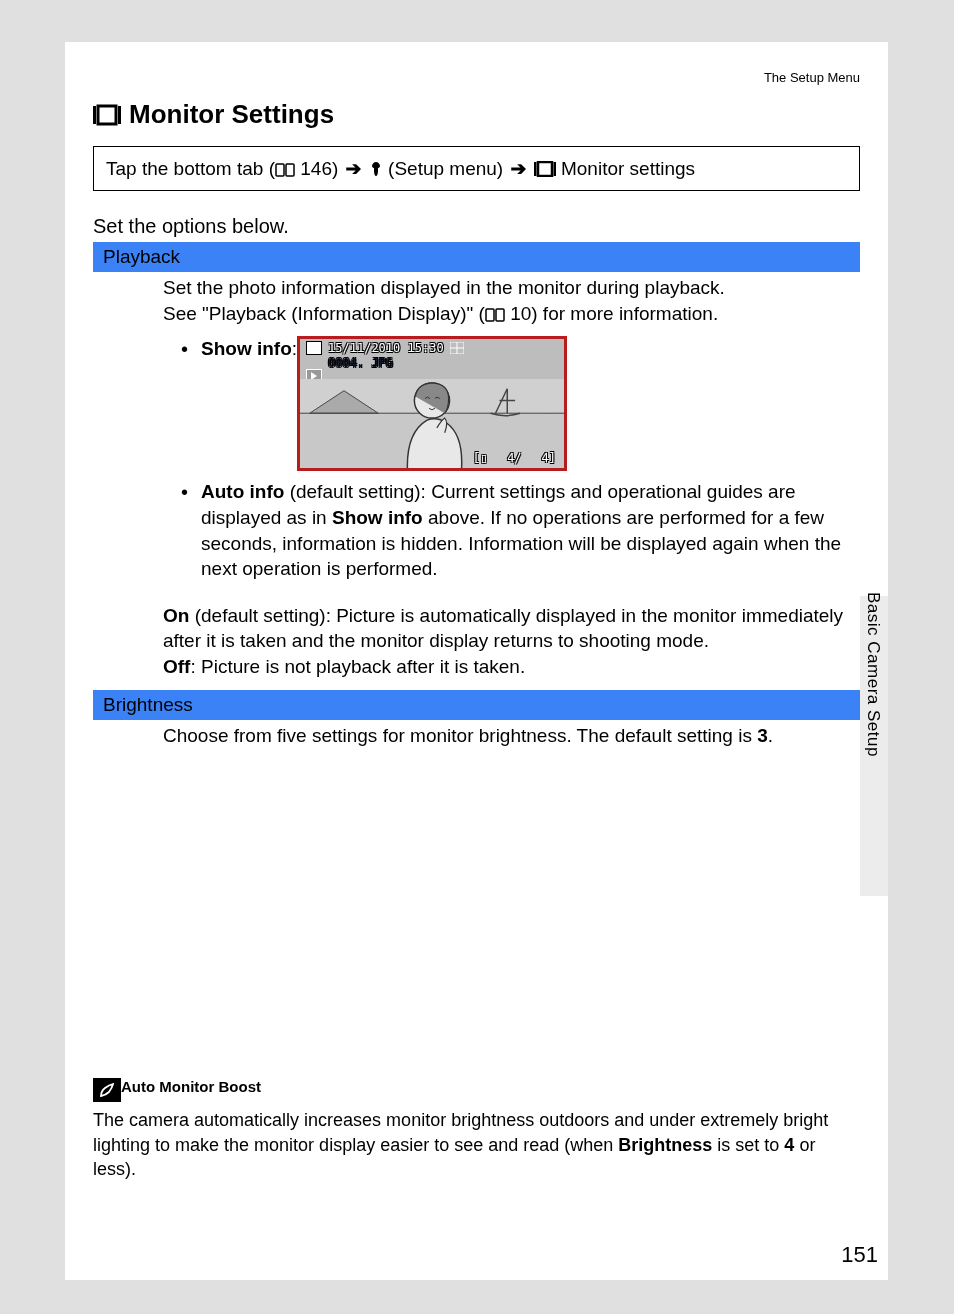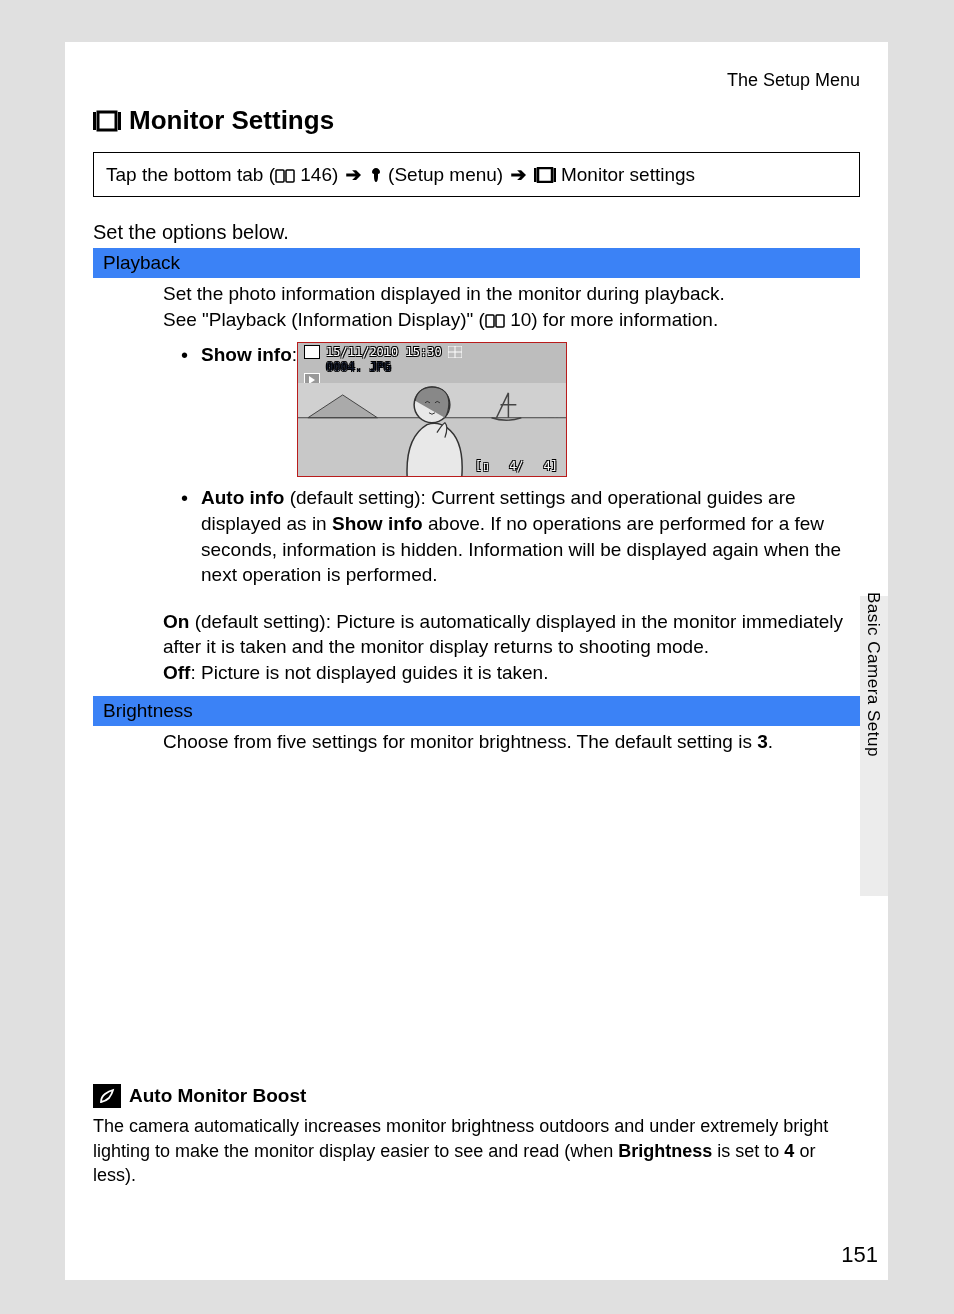--- a/index.html
+++ b/index.html
@@ -32,21 +32,21 @@
   .side-label {
     position: absolute;
     right: 5px;
     top: 550px;
     writing-mode: vertical-rl;
     font-size: 17px;
     letter-spacing: 0.5px;
   }
   .header-right {
     text-align: right;
-    font-size: 18px;
+    font-size: 13px;
     margin-bottom: 14px;
   }
   h1.title {
     font-size: 26px;
     font-weight: 700;
     margin: 10px 0 16px 0;
     display: flex;
     align-items: center;
     gap: 8px;
   }
@@ -92,21 +92,21 @@
     font-size: 20px;
   }
   .bold { font-weight: 700; }
   .arrow { font-weight: 700; margin: 0 2px; }
   .show-info-row {
     display: flex;
     align-items: flex-start;
     gap: 0;
   }
   .playback-preview {
-    border: 1px solid #b91c1c;
+    border: 3px solid #b91c1c;
     width: 270px;
     height: 135px;
     background: #bdbdbd;
     position: relative;
     overflow: hidden;
   }
   .pp-top {
     position: absolute;
     top: 2px; left: 6px;
     font-family: monospace;
@@ -153,23 +153,22 @@
     display:flex; gap:20px;
   }
   .pp-scene {
     position:absolute; top:40px; left:0; right:0; bottom:0;
   }
   .note-box {
     margin-top: 320px;
   }
   .note-title {
     display: flex;
-    align-items: center;
-    gap: 8px;
-    font-size: 19px;
+    gap: 0;
+    font-size: 15px;
     font-weight: 700;
     margin-bottom: 6px;
   }
   .note-badge {
     width: 28px; height: 24px;
     background: #000;
     display: inline-flex;
     align-items: center;
     justify-content: center;
   }
@@ -275,21 +274,21 @@
         <span class="bold">Auto info</span><span> (default setting): Current settings and operational guides are displayed as in </span><span class="bold">Show info</span><span> above. If no operations are performed for a few seconds, information is hidden. Information will be displayed again when the next operation is performed.</span>
       </li>
     </ul>
   </div>
 
   <div class="section-body">
     <div>
       <span class="bold">On</span><span> (default setting): Picture is automatically displayed in the monitor immediately after it is taken and the monitor display returns to shooting mode.</span>
     </div>
     <div>
-      <span class="bold">Off</span><span>: Picture is not displayed guides it is taken.</span>
+      <span class="bold">Off</span><span>: Picture is not playback after it is taken.</span>
     </div>
   </div>
 
   <div class="section-header">Brightness</div>
   <div class="section-body">
     <span>Choose from five settings for monitor brightness. The default setting is </span><span class="bold">3</span><span>.</span>
   </div>
 
   <div class="note-box">
     <div class="note-title">

